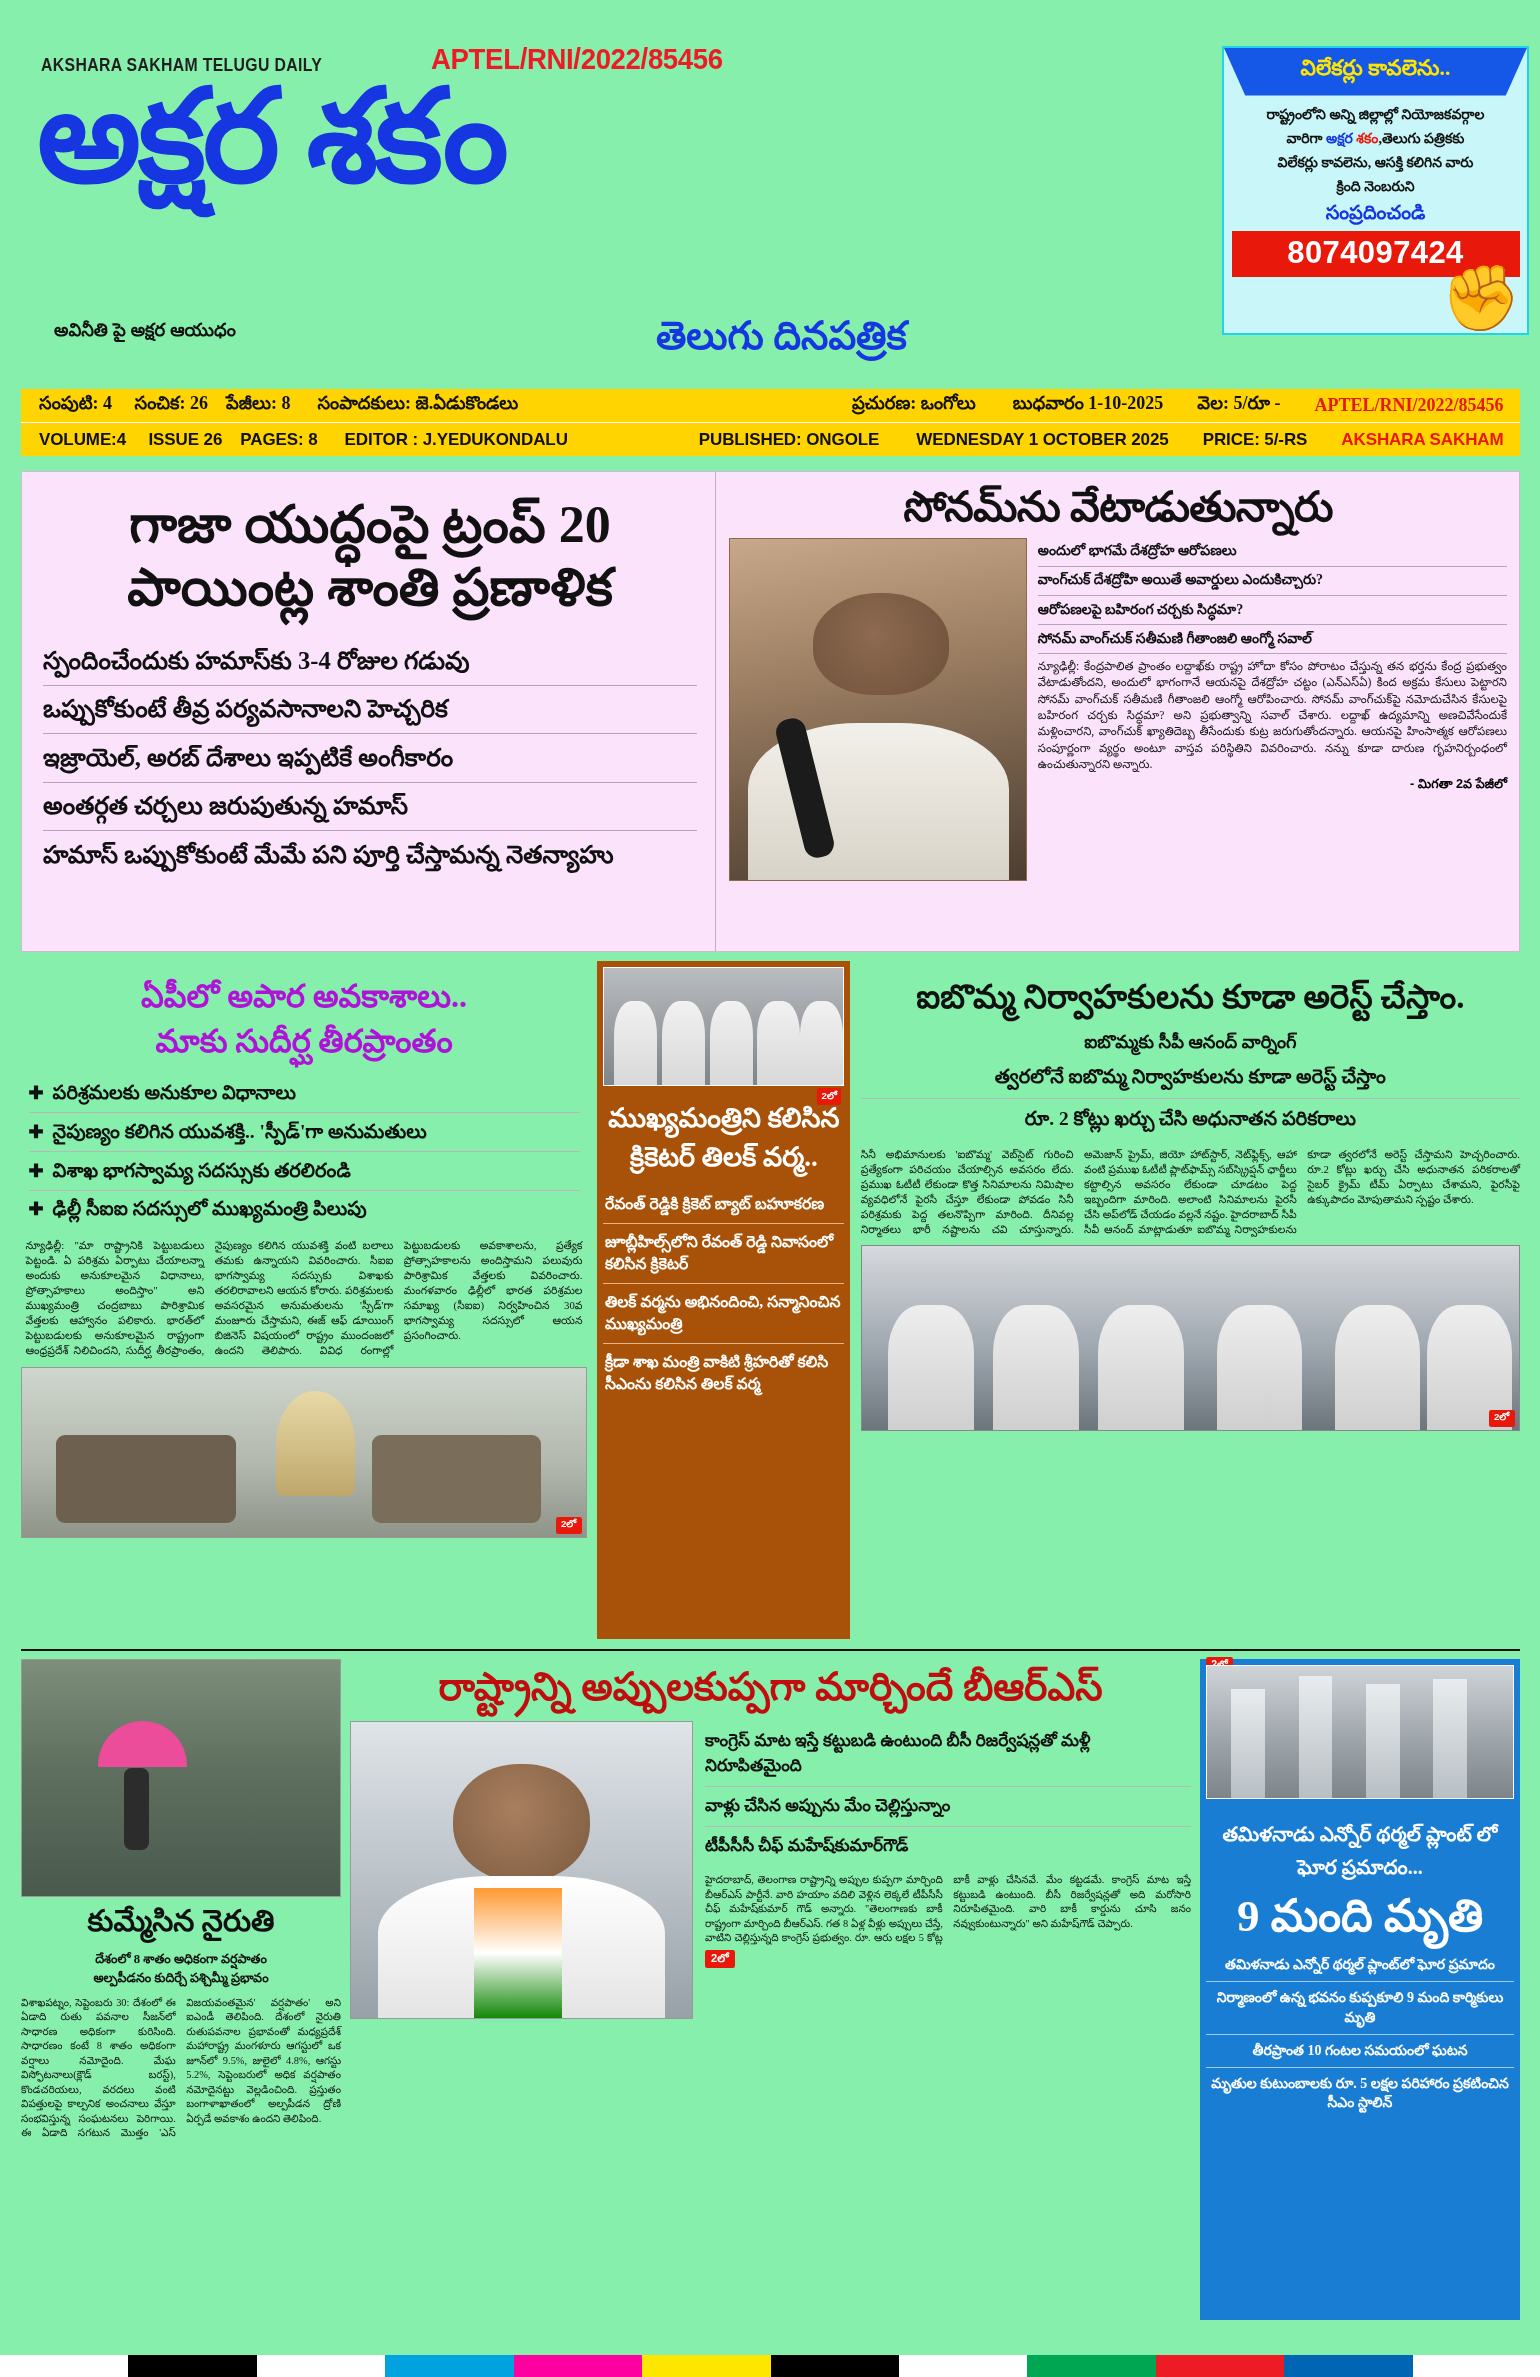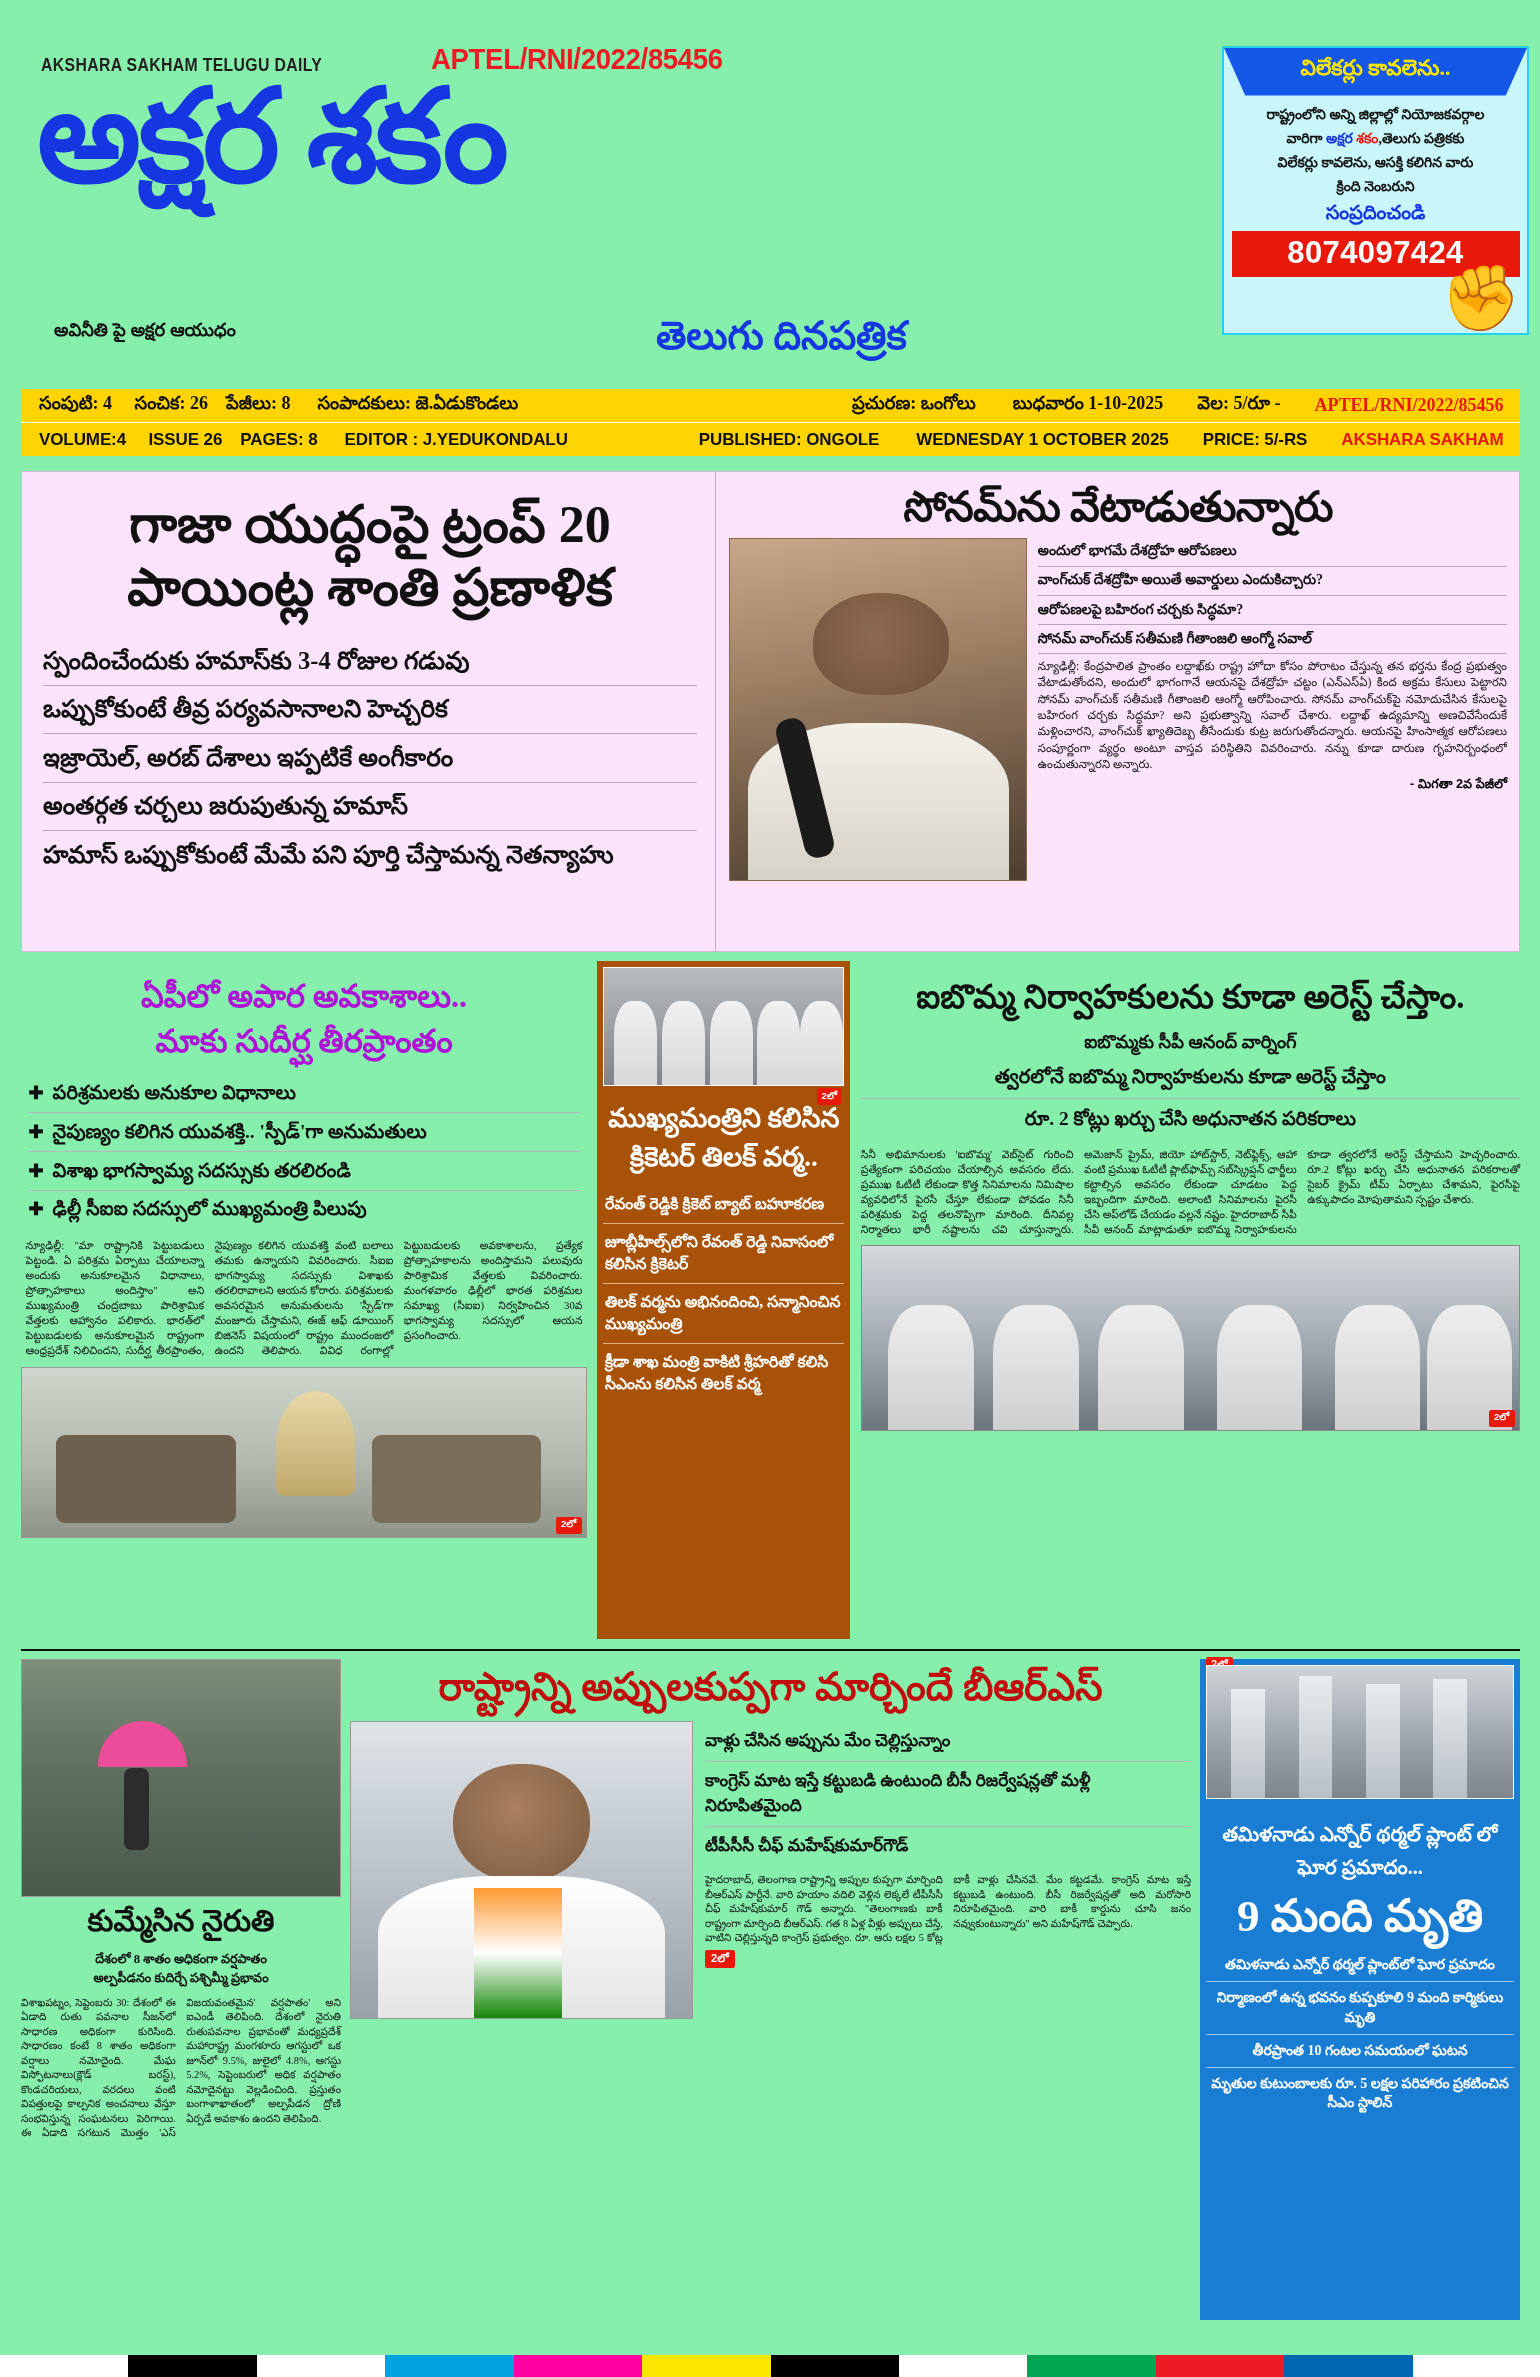--- a/index.html
+++ b/index.html
@@ -504,22 +504,22 @@
     <div class="bc-col">
       <div class="bc-h">రాష్ట్రాన్ని అప్పులకుప్పగా మార్చిందే బీఆర్‌ఎస్</div>
       <div class="bc-row">
         <div class="bc-photo">
           <div class="head"></div>
           <div class="body"></div>
           <div class="sash"></div>
         </div>
         <div class="bc-col2">
           <div class="bc-bul">
+            <div class="bl">కాంగ్రెస్ మాట ఇస్తే కట్టుబడి ఉంటుంది బీసీ రిజర్వేషన్లతో మళ్లీ నిరూపితమైంది</div>
             <div class="bl">వాళ్లు చేసిన అప్పును మేం చెల్లిస్తున్నాం</div>
-            <div class="bl">కాంగ్రెస్ మాట ఇస్తే కట్టుబడి ఉంటుంది బీసీ రిజర్వేషన్లతో మళ్లీ నిరూపితమైంది</div>
             <div class="bl">టీపీసీసీ చీఫ్ మహేష్‌కుమార్‌గౌడ్</div>
           </div>
           <div class="bc-body">హైదరాబాద్, తెలంగాణ రాష్ట్రాన్ని అప్పుల కుప్పగా మార్చింది బీఆర్‌ఎస్ పార్టీనే. వారి హయాం వదిలి వెళ్లిన లెక్కలే టీపీసీసీ చీఫ్ మహేష్‌కుమార్ గౌడ్ అన్నారు. "తెలంగాణకు బాకీ రాష్ట్రంగా మార్చింది బీఆర్‌ఎస్. గత 8 ఏళ్ల వీళ్లు అప్పులు చేస్తే, వాటిని చెల్లిస్తున్నది కాంగ్రెస్ ప్రభుత్వం. రూ. ఆరు లక్షల 5 కోట్ల బాకీ వాళ్లు చేసినవే. మేం కట్టడమే. కాంగ్రెస్ మాట ఇస్తే కట్టుబడి ఉంటుంది. బీసీ రిజర్వేషన్లతో అది మరోసారి నిరూపితమైంది. వారి బాకీ కార్డును చూసి జనం నవ్వుకుంటున్నారు" అని మహేష్‌గౌడ్ చెప్పారు.</div>
           <div style="margin-top:4.5px"><span class="more-badge">2లో</span></div>
         </div>
       </div>
     </div>
 
     <div class="br-col">
       <div class="br-box">

